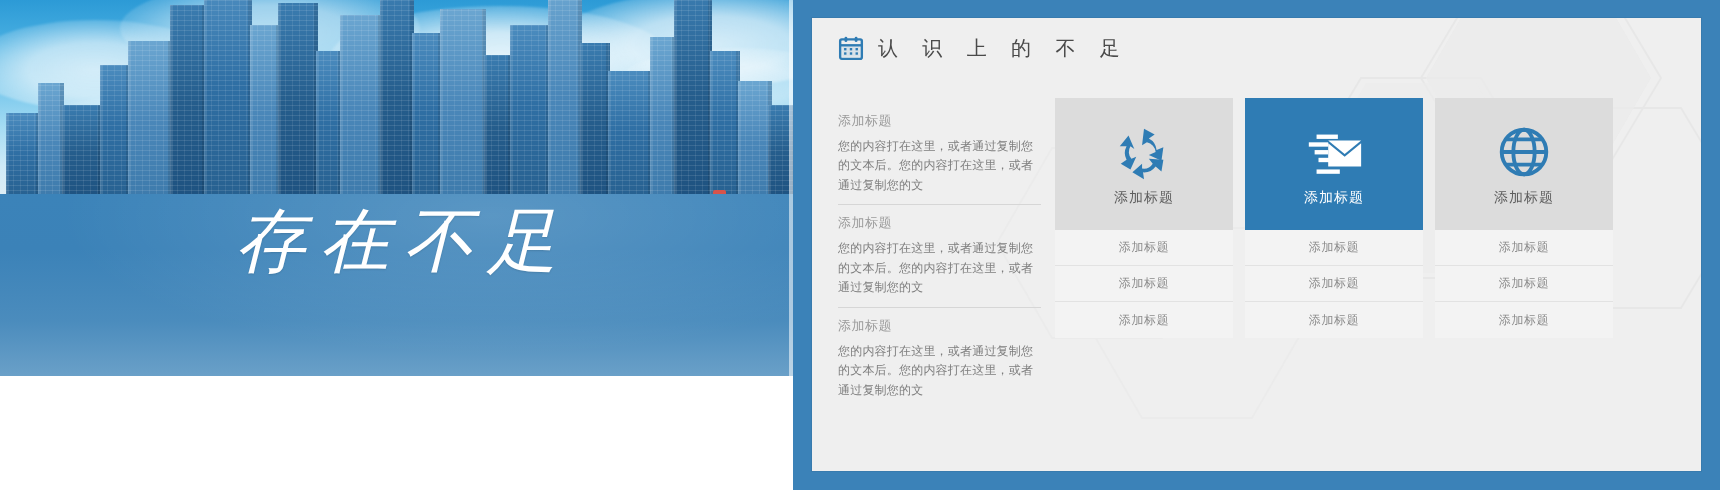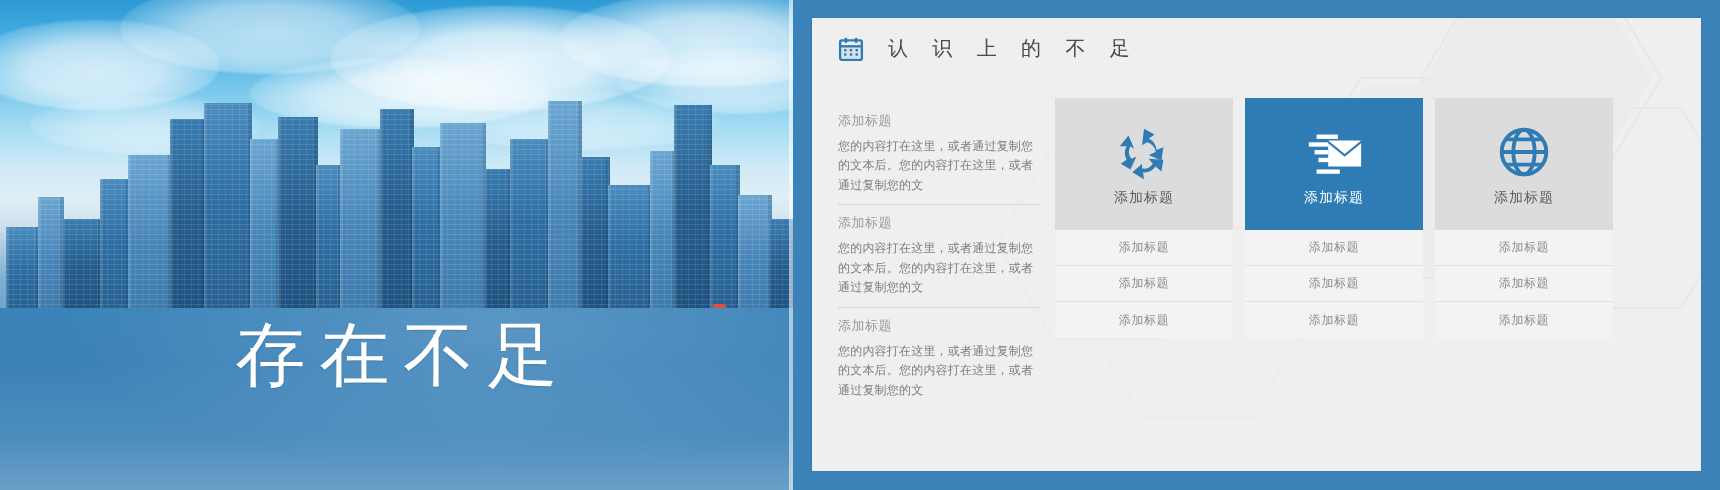--- a/index.html
+++ b/index.html
@@ -8,24 +8,25 @@
     width:1720px; height:490px;
     background:#ffffff;
     font-family:"DejaVu Sans", "Liberation Sans", sans-serif;
     overflow:hidden;
   }
   .slide { position:relative; width:1720px; height:490px; display:flex; }
 
   
   .left {
     position:relative;
-    width:793px; height:490px;
+    width:793px; height:376px;
     overflow:hidden;
     background:#a21caf;
     flex:0 0 793px;
+    font-style:italic;
   }
   
   .sky {
     position:absolute; left:0; top:0; width:793px; height:320px;
     background:
       linear-gradient(180deg,
         #2c9ad6 0%,
         #49b0e2 14%,
         #79c8ec 28%,
         #a6dcf3 40%,
@@ -134,21 +135,21 @@
     overflow:hidden;
     box-shadow:0 0 0 1px rgba(0,0,0,.05);
   }
   
   .wm { position:absolute; inset:0; overflow:hidden; pointer-events:none; }
   .wm svg { position:absolute; right:-40px; top:-60px; opacity:.55; }
   .wm2 svg { position:absolute; left:150px; top:120px; opacity:.4; }
 
   .head {
     position:absolute; left:26px; top:17px;
-    display:flex; align-items:center; gap:24px;
+    display:flex; align-items:flex-start; gap:14px;
   }
   .cal { width:26px; height:26px; flex:0 0 26px; }
   .head-title {
     font-size:20px; color:#4a4a4a; letter-spacing:9px;
     font-weight:400; white-space:nowrap;
   }
 
   .body-area {
     position:absolute; left:0; top:70px; right:0; bottom:0;
     display:flex;

